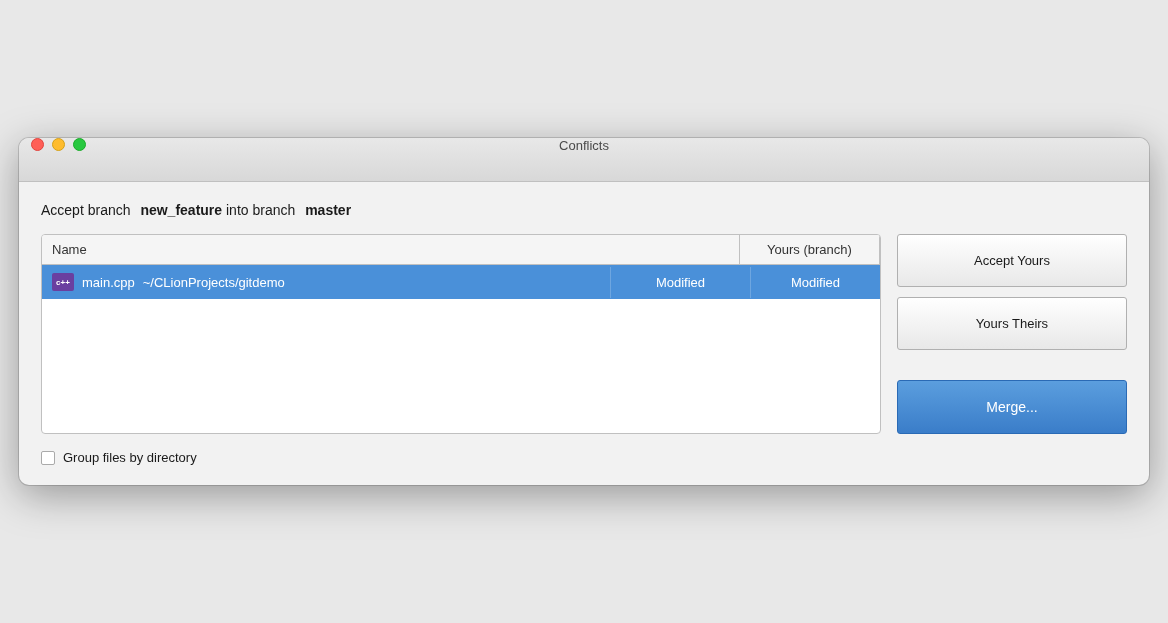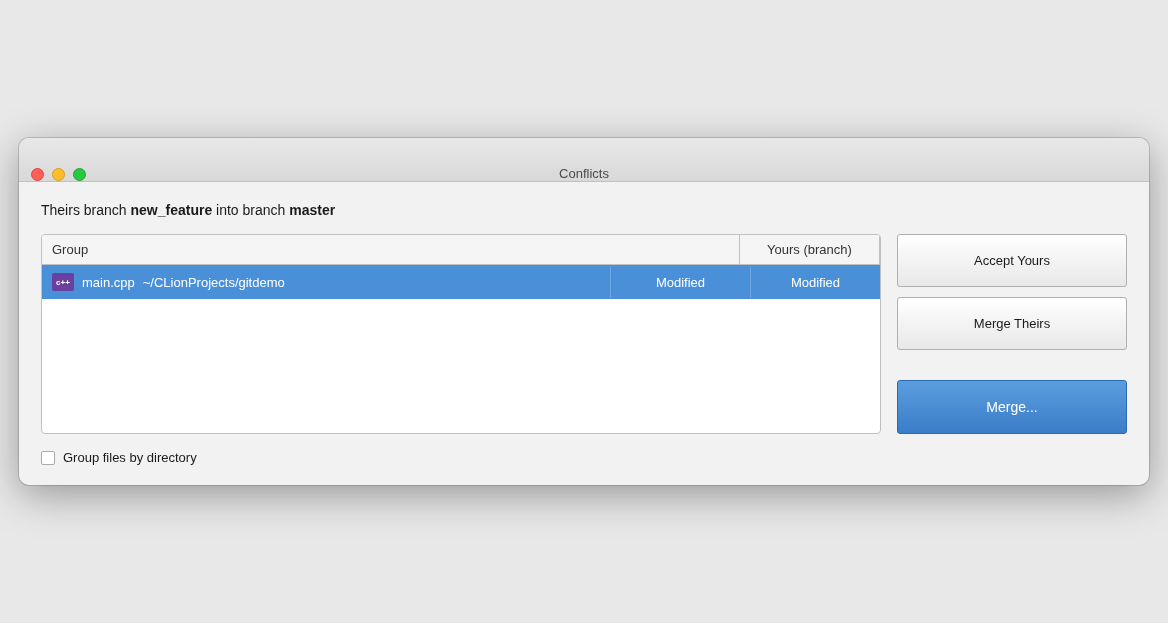--- a/index.html
+++ b/index.html
@@ -23,21 +23,21 @@
       box-shadow: 0 10px 40px rgba(0,0,0,0.35), 0 0 0 1px rgba(0,0,0,0.15);
       overflow: hidden;
       display: flex;
       flex-direction: column;
     }
 
     .titlebar {
       background: linear-gradient(to bottom, #e8e8e8, #d8d8d8);
       height: 44px;
       display: flex;
-      align-items: flex-end;
+      align-items: flex-start;
       padding: 0 12px;
       border-bottom: 1px solid #c0c0c0;
       position: relative;
       flex-shrink: 0;
     }
 
     .traffic-lights {
       display: flex;
       gap: 8px;
       align-items: center;
@@ -71,20 +71,21 @@
     }
 
     .merge-info {
       font-size: 14px;
       margin-bottom: 16px;
       color: #1a1a1a;
     }
 
     .merge-info strong {
       font-weight: 700;
+      margin-left: 6px;
     }
 
     .main-area {
       display: flex;
       gap: 16px;
       flex: 1;
     }
 
     .table-section {
       flex: 1;
@@ -266,30 +267,30 @@
       <div class="traffic-light close"></div>
       <div class="traffic-light minimize"></div>
       <div class="traffic-light maximize"></div>
     </div>
     <span class="titlebar-title">Conflicts</span>
   </div>
 
   <div class="window-content">
 
     <div class="merge-info">
-      <span>Theirs branch </span><strong>new_feature</strong><span> into branch </span><strong>master</strong>
+      <span>Accept branch </span><strong>new_feature</strong><span> into branch </span><strong>master</strong>
     </div>
 
     <div class="main-area">
 
       <div class="table-section">
         <div class="conflict-table">
 
           <div class="table-header">
-            <div class="col-name">Group</div>
+            <div class="col-name">Name</div>
             <div class="col-yours">Yours (branch)</div>
           </div>
 
           <div class="table-body">
             <div class="table-row">
               <div class="row-name">
                 <div class="file-icon">
                   <span>c++</span>
                 </div>
                 <span>main.cpp</span>
@@ -297,21 +298,21 @@
               </div>
               <div class="row-yours">Modified</div>
               <div class="row-theirs">Modified</div>
             </div>
           </div>
         </div>
       </div>
 
       <div class="buttons-section">
         <button class="btn btn-default">Accept Yours</button>
-        <button class="btn btn-default">Merge Theirs</button>
+        <button class="btn btn-default">Yours Theirs</button>
         <div class="btn-spacer"></div>
         <button class="btn btn-primary">Merge...</button>
       </div>
 
     </div>
 
     <div class="bottom-section">
       <label class="checkbox-label">
         <div class="checkbox"></div>
         <span>Group files by directory</span>

